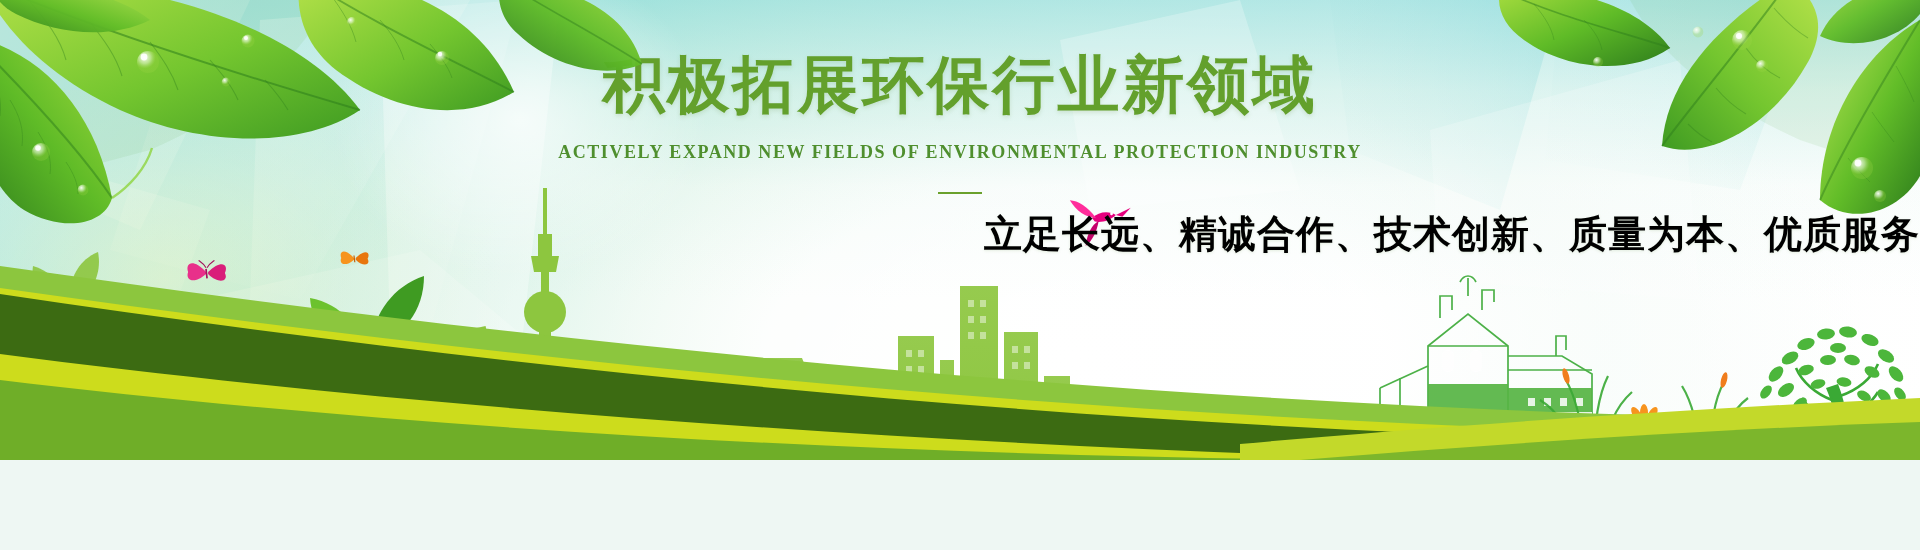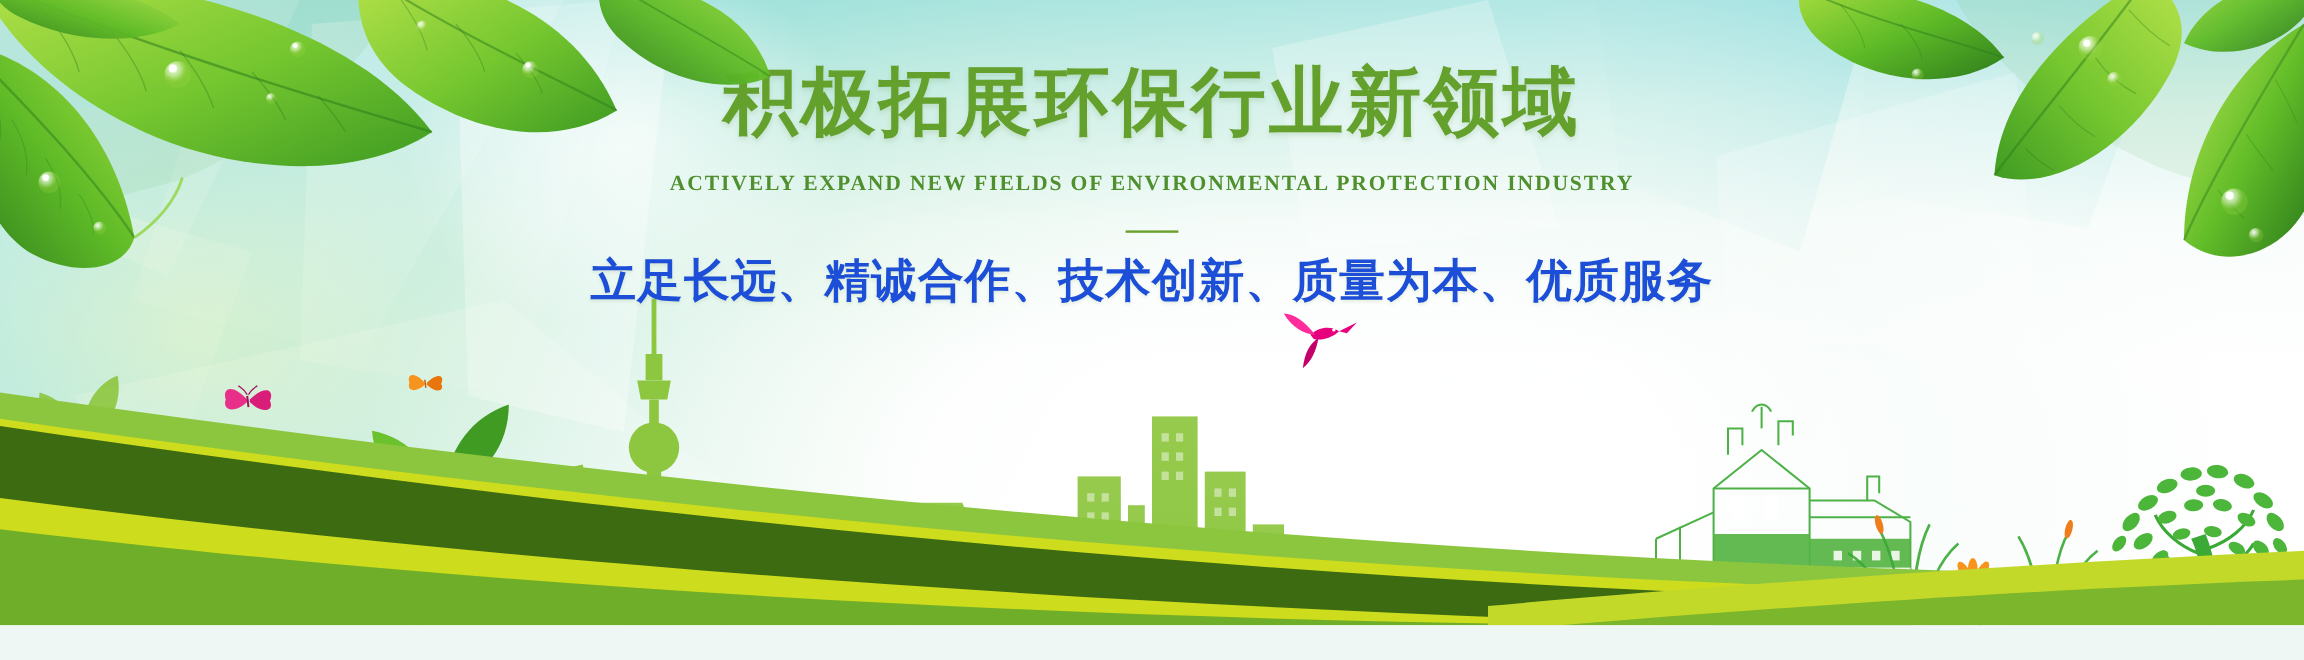--- a/index.html
+++ b/index.html
@@ -2,21 +2,21 @@
 <html><head>
 <meta charset="utf-8">
 <title>Environmental Protection Banner</title>
 <style>
   html,body{margin:0;padding:0;}
   body{
     width:1920px;height:550px;overflow:hidden;
     font-family:"Liberation Serif",serif;
     background:#eef7f3;
   }
-  .banner{position:relative;width:1920px;height:521px;overflow:hidden;}
+  .banner{position:relative;width:1920px;height:460px;overflow:hidden;}
 
   
   .bg-base{position:absolute;inset:0;
     background:
       radial-gradient(ellipse 1100px 620px at 56% 78%, #ffffff 0%, rgba(255,255,255,0.92) 28%, rgba(246,252,249,0.55) 48%, rgba(220,242,238,0) 72%),
       linear-gradient(116deg,#8fdfe0 0%, #a6e4de 11%, #c2ecdf 24%, #ddf3e4 38%, #eef8ef 52%, #f7fbf8 66%, #fdfefd 80%, #ffffff 100%);
   }
   .bg-topwash{position:absolute;left:0;top:0;width:100%;height:300px;
     background:linear-gradient(180deg, rgba(126,216,216,0.55) 0%, rgba(160,226,218,0.32) 30%, rgba(210,240,232,0.12) 62%, rgba(255,255,255,0) 100%);}
   .poly{position:absolute;inset:0;}
@@ -48,23 +48,24 @@
   .divider{
     position:absolute;left:50%;top:192px;
     width:44px;height:2px;margin-left:-22px;
     background:#6aa12c;
   }
   .tagline{
     position:absolute;left:0;right:0;top:215px;
     font-family:"DejaVu Serif","Liberation Serif",serif;
     font-size:38px;font-weight:bold;line-height:1;
     letter-spacing:1px;
-    color:#1d4ed8;
+    color:#000000;
     text-shadow:0 1px 3px rgba(120,160,90,0.18);
     white-space:nowrap;
+    text-align:right;
   }
 
   
   .scene{position:absolute;left:0;bottom:0;width:1920px;height:300px;z-index:20;}
   .waves{position:absolute;left:0;bottom:0;width:1920px;height:230px;z-index:35;}
   .leaves-tl{position:absolute;left:0;top:0;width:760px;height:230px;z-index:60;}
   .leaves-tr{position:absolute;right:0;top:0;width:430px;height:235px;z-index:60;}
 </style>
 </head>
 <body>

